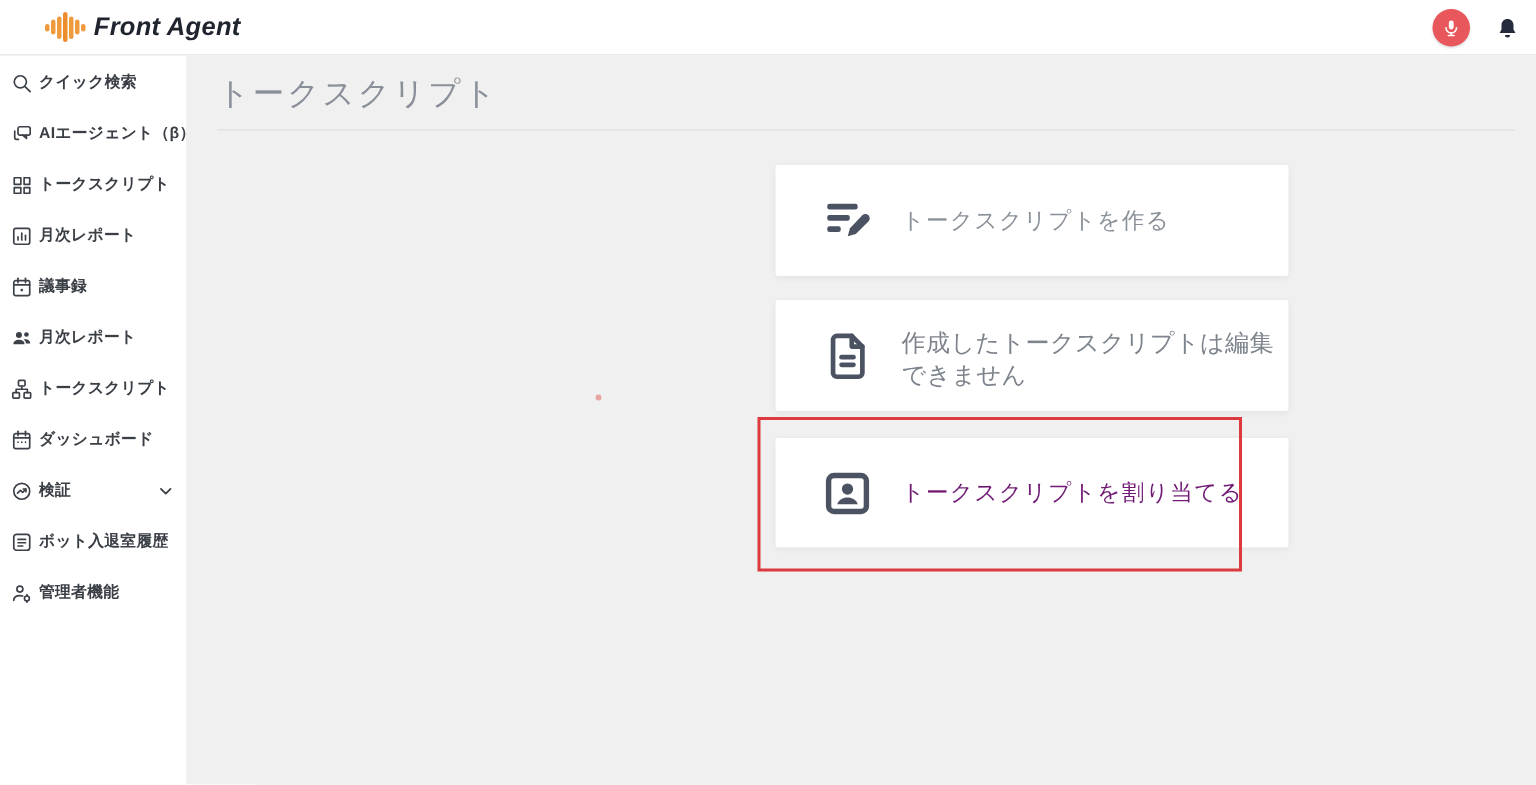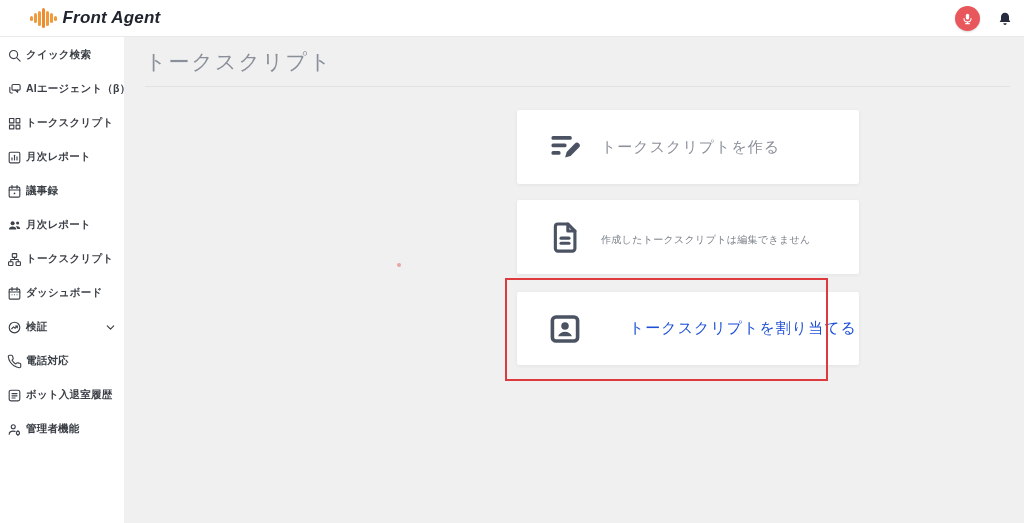--- a/index.html
+++ b/index.html
@@ -56,22 +56,22 @@
           display:flex; align-items:center; padding-left:29px; gap:17px;
           cursor:pointer; }
   .card .card-ic { flex:0 0 38px; display:flex; align-items:center;
                    justify-content:center; color:#4b5363; }
   .card-1 { top:73px;  height:74px; }
   .card-2 { top:163px; height:74px; }
   .card-3 { top:255px; height:73px; }
   .card-title { font-size:15px; letter-spacing:1px; white-space:nowrap; }
   .card-1 .card-title { color:#8b919a; }
   .card-2 .card-title { color:#5f6773; }
-  .card-3 .card-title { color:#1d4ed8;margin-left:28px; }
-  .card-sub { font-size:10px; color:#7d838c; margin-top:5px; letter-spacing:.3px; }
+  .card-3 .card-title { color:#701a75; }
+  .card-sub { font-size:16px; color:#7d838c; margin-top:5px; letter-spacing:.3px; }
 
   .highlight-box { position:absolute; left:381px; top:241px; width:323px;
                    height:103px; border:2px solid #DC3A3F; pointer-events:none; }
   .stray-dot { position:absolute; left:273px; top:226px; width:4px; height:4px;
                border-radius:2px; background:#e9a4a4; }
 </style>
 </head>
 <body>
 
 <div class="app">
@@ -215,28 +215,20 @@
           </svg>
       </span>
       <span class="lbl">検証</span>
       <span class="chev">
         <svg viewBox="0 0 24 24" class="s-stroke" style="stroke-width:2.6">
             <polyline points="5,8.5 12,15.5 19,8.5"></polyline>
           </svg>
       </span>
     </div>
 
-    <div class="side-item">
-      <span class="ic">
-        <svg viewBox="0 0 24 24" class="s-stroke">
-            <path d="M22 16.92v3a2 2 0 0 1-2.18 2 19.79 19.79 0 0 1-8.63-3.07 19.5 19.5 0 0 1-6-6A19.79 19.79 0 0 1 2.12 4.18 2 2 0 0 1 4.11 2h3a2 2 0 0 1 2 1.72c.12.96.36 1.9.7 2.81a2 2 0 0 1-.45 2.11L8.09 9.91a16 16 0 0 0 6 6l1.27-1.27a2 2 0 0 1 2.11-.45c.91.34 1.85.58 2.81.7A2 2 0 0 1 22 16.92z"></path>
-          </svg>
-      </span>
-      <span class="lbl">電話対応</span>
-    </div>
 
     <div class="side-item">
       <span class="ic">
         <svg viewBox="0 0 24 24" class="s-stroke">
             <rect x="3.5" y="3.5" width="17" height="17" rx="3"></rect>
             <line x1="8" y1="9" x2="16" y2="9"></line>
             <line x1="8" y1="12.5" x2="16" y2="12.5"></line>
             <line x1="8" y1="16" x2="13" y2="16"></line>
           </svg>
       </span>

